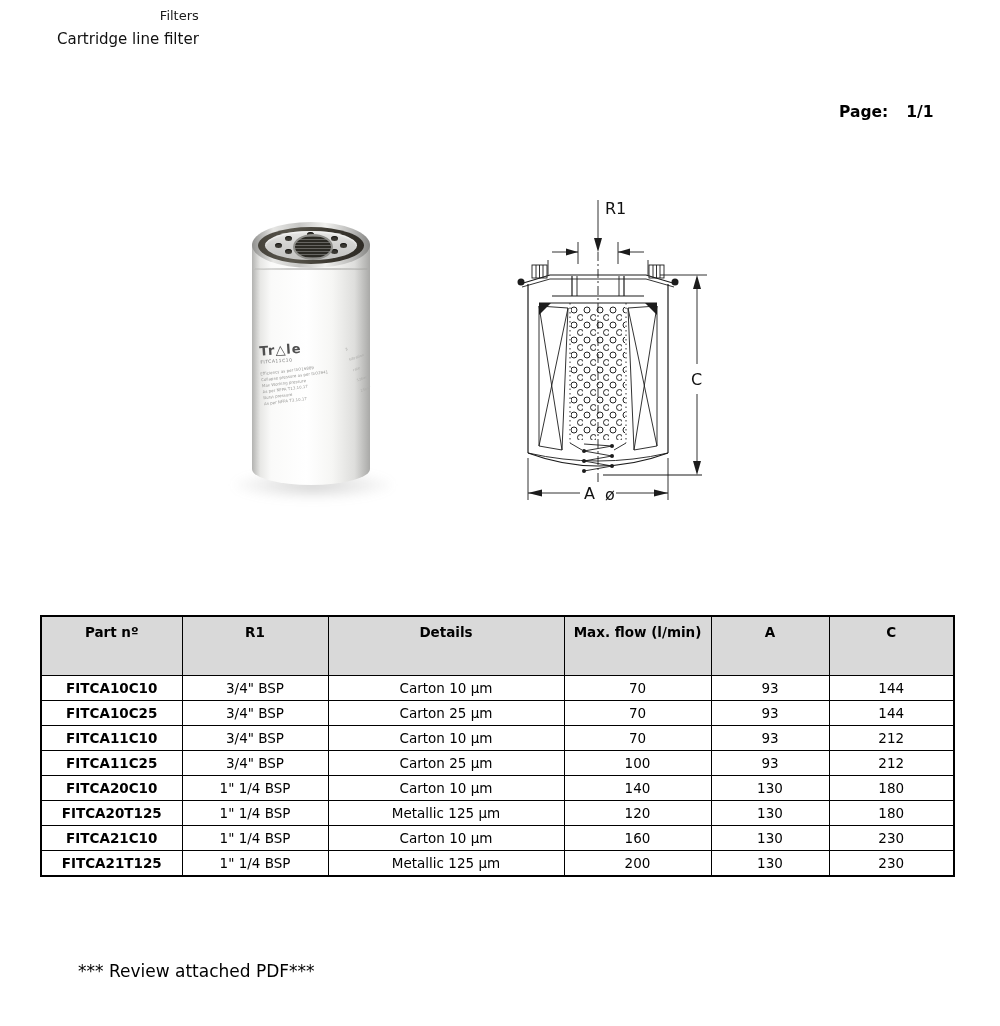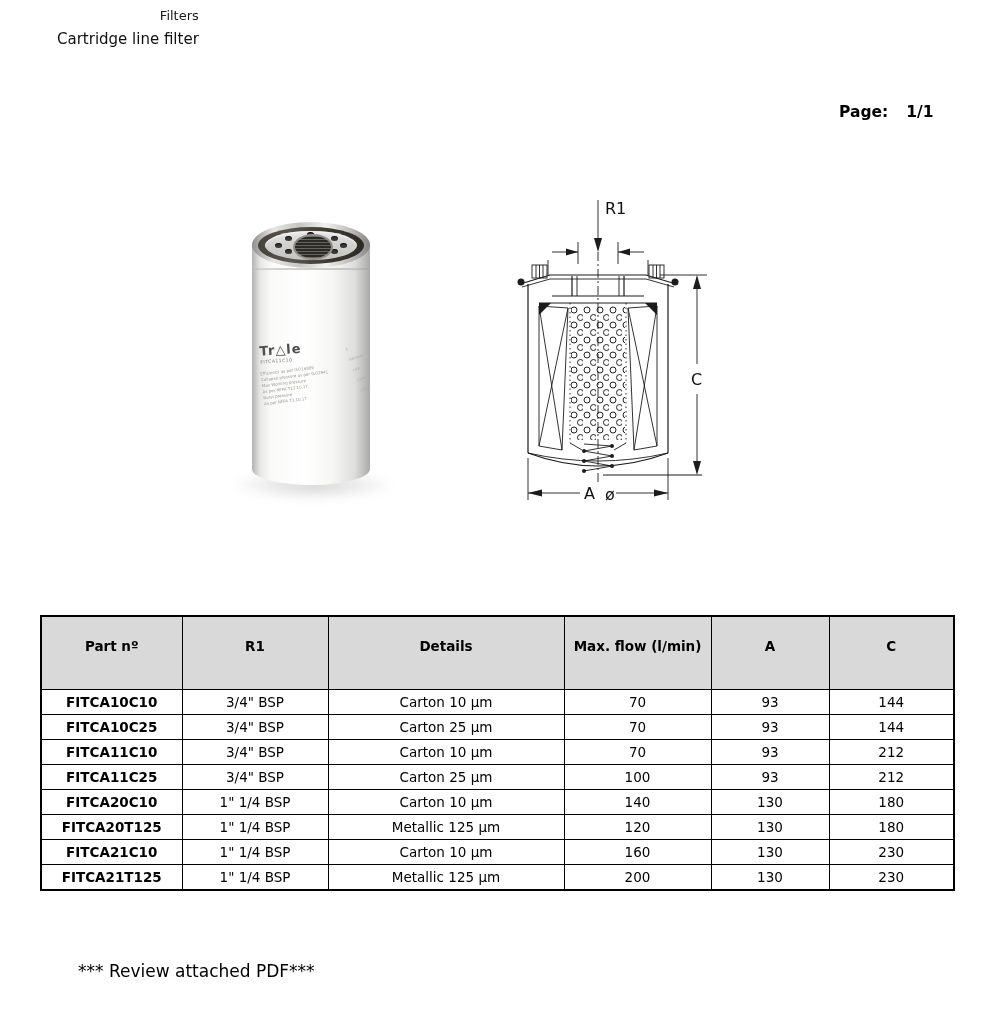--- a/index.html
+++ b/index.html
@@ -43,21 +43,21 @@
   .diagram svg{display:block;}
   .dline{stroke:#1c1c1c;stroke-width:1.2;fill:none;}
   .dthin{stroke:#1c1c1c;stroke-width:0.9;fill:none;}
   .dfill{fill:#1c1c1c;stroke:none;}
   .dtext{font-family:"DejaVu Sans","Liberation Sans",sans-serif;font-size:16px;fill:#111;}
 
   
   .table-wrap{position:absolute;left:40px;top:615px;}
   table.parts{border-collapse:collapse;table-layout:fixed;width:913px;border:2px solid #000;}
   table.parts th{background:#d9d9d9;border:1px solid #000;font-size:13.5px;font-weight:bold;
-                 height:50px;vertical-align:top;padding-top:21px;color:#000;}
+                 height:50px;vertical-align:top;padding-top:7px;color:#000;}
   table.parts td{border:1px solid #000;font-size:13.5px;text-align:center;height:22px;padding:1px 2px;color:#000;}
   table.parts td.part-no{font-weight:bold;}
   .footer-note{position:absolute;left:78px;top:961px;font-size:17px;font-weight:normal;color:#000;}
 </style>
 </head>
 <body>
 
 <div class="page">
 
   <div class="doc-header">

